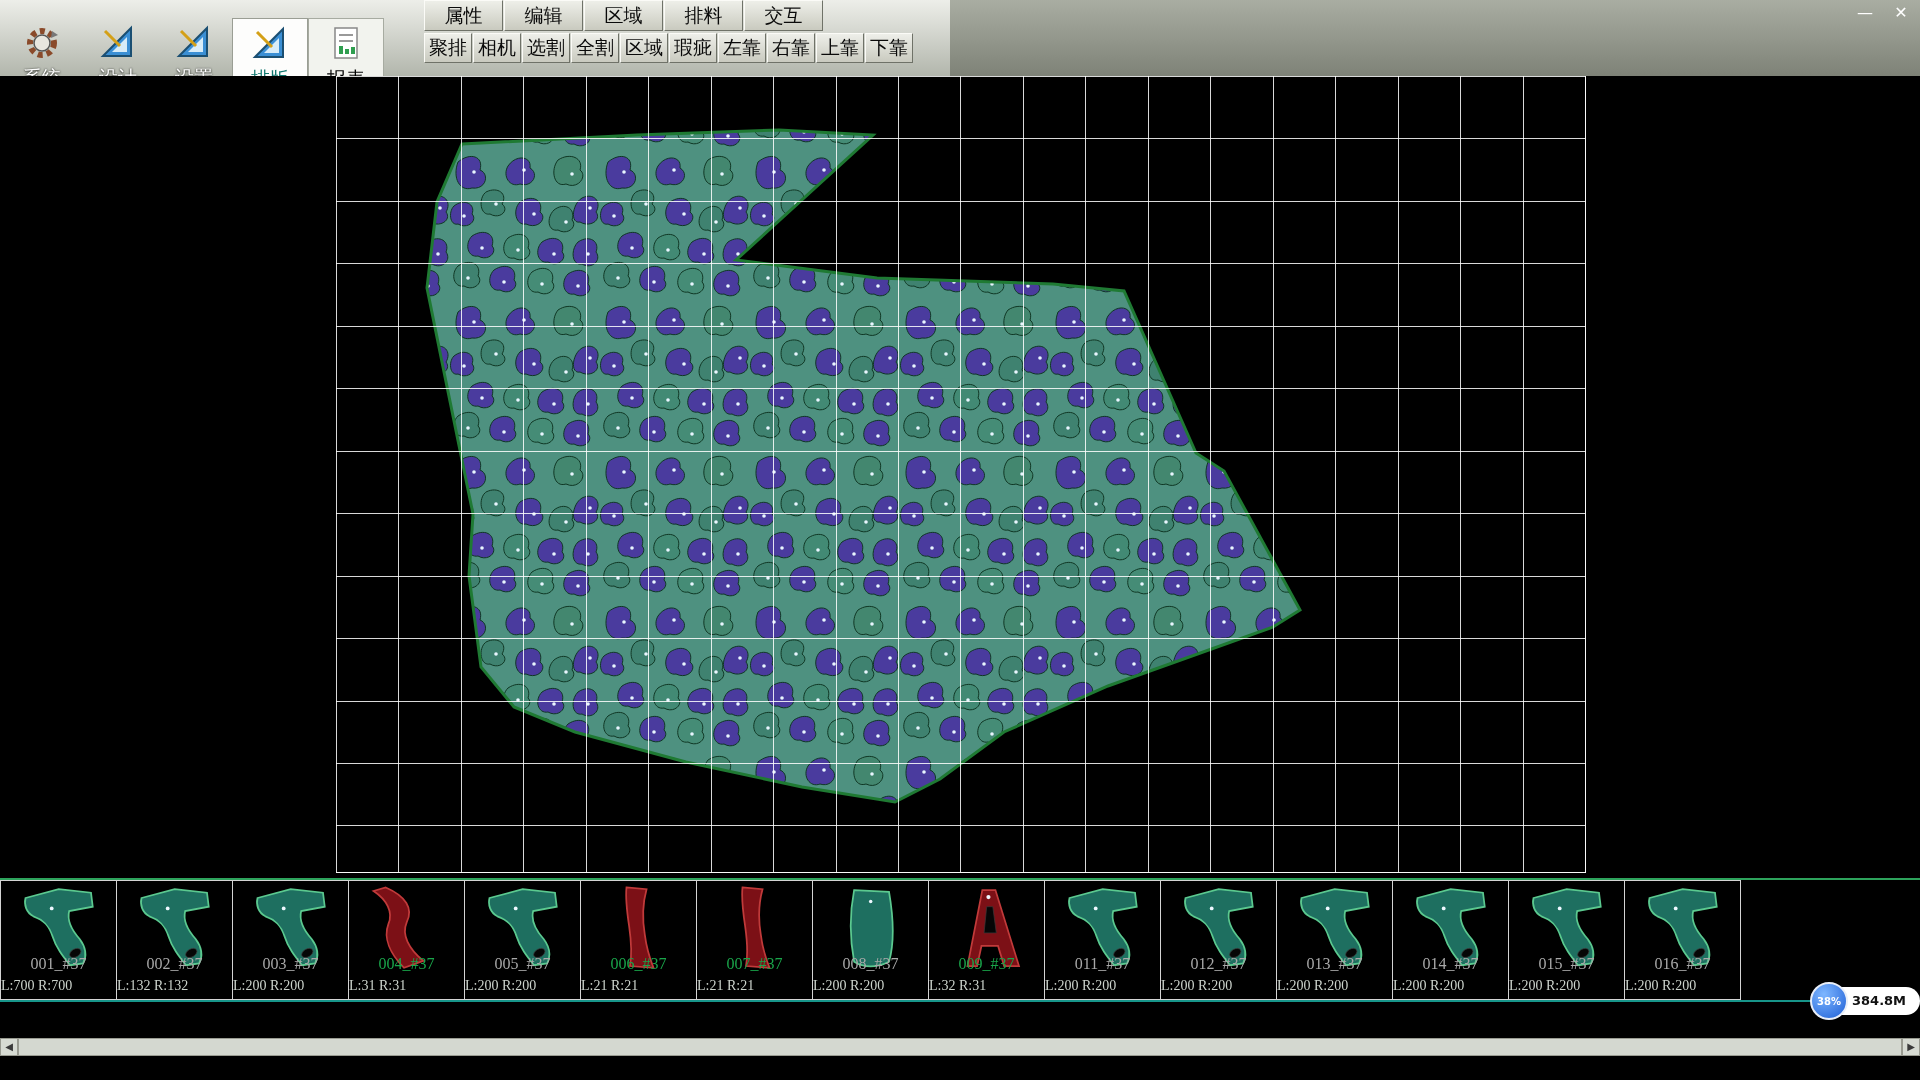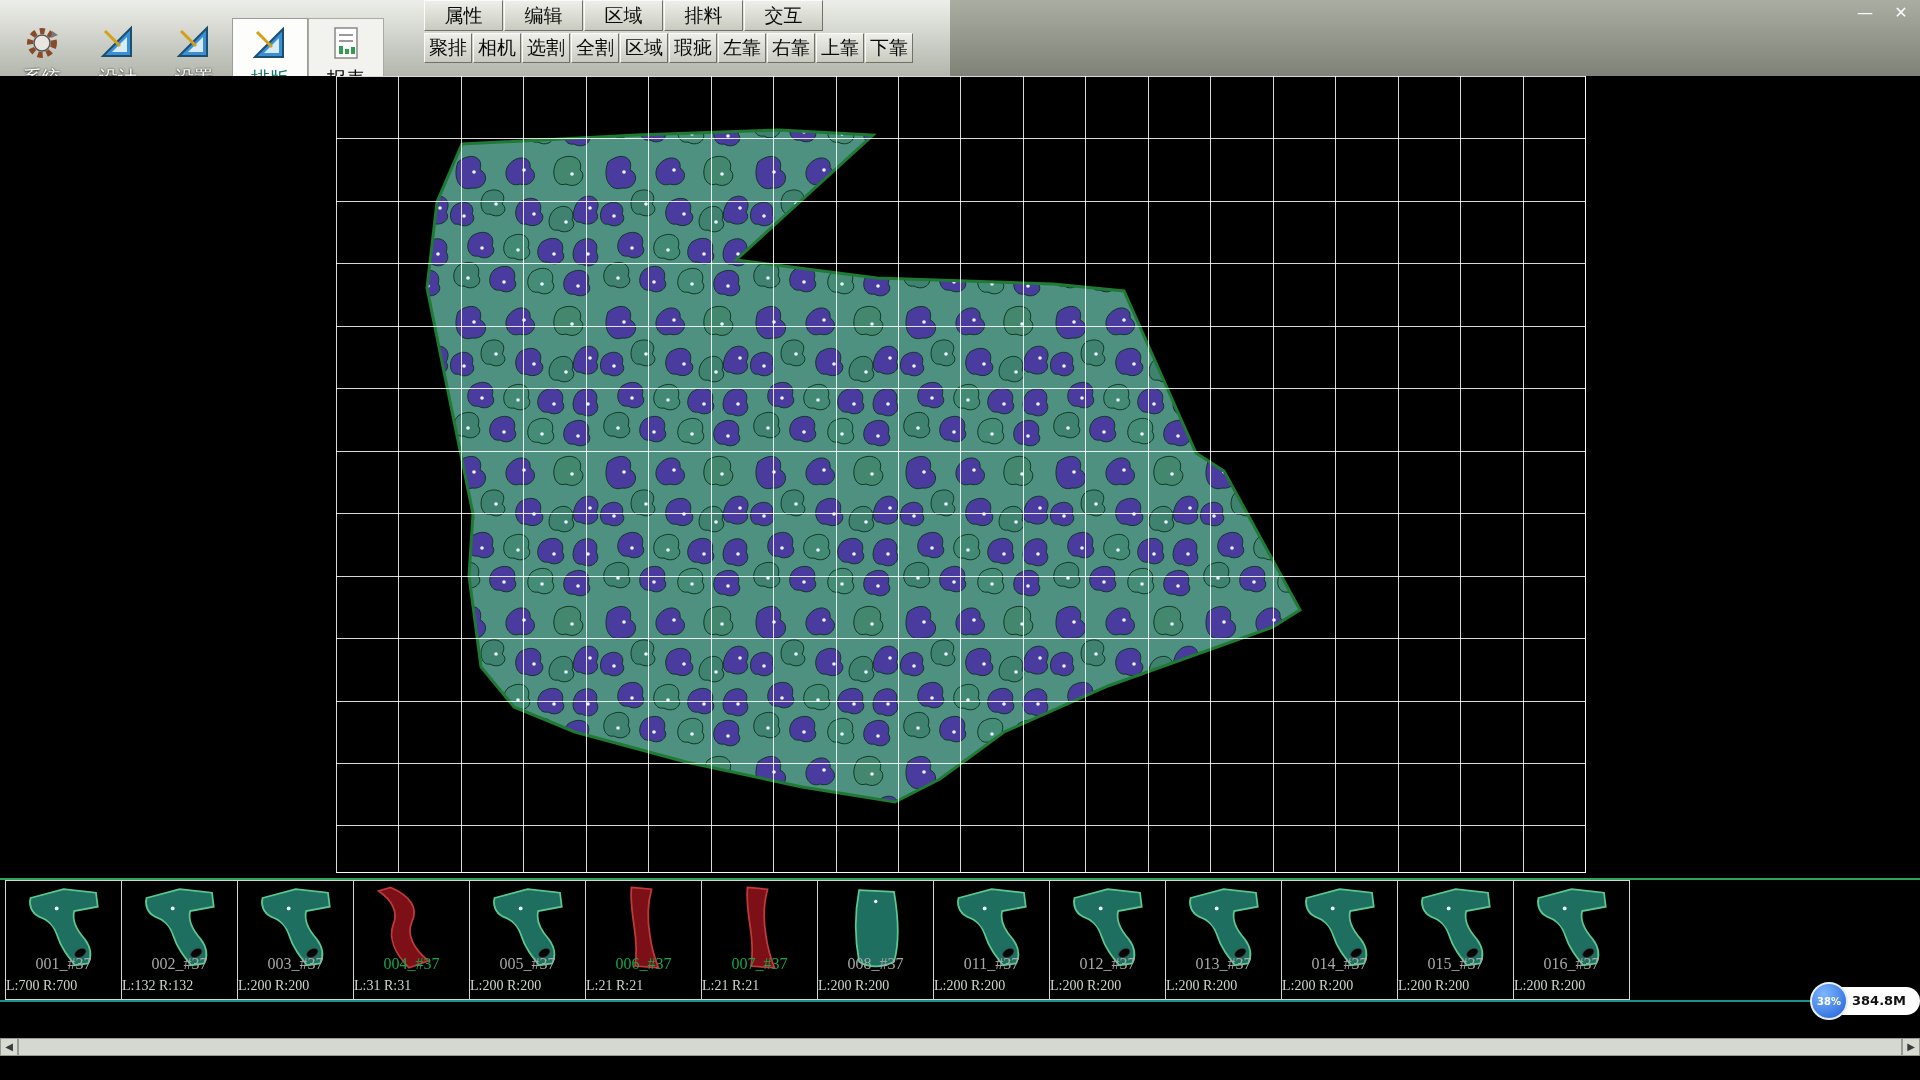--- a/index.html
+++ b/index.html
@@ -44,21 +44,21 @@
      pointer-events:none;
      background-image:
        repeating-linear-gradient(to right,  rgba(255,255,255,.85) 0 1px, transparent 1px 62.45px),
        repeating-linear-gradient(to bottom, rgba(255,255,255,.85) 0 1px, transparent 1px 62.45px);
      border-right:1px solid rgba(255,255,255,.85);
      border-bottom:1px solid rgba(255,255,255,.85); }
 
   
   .parts-strip { position:absolute; left:0; top:878px; width:1920px; height:124px; background:#000;
      border-top:2px solid #2da35c; border-bottom:2px solid #17958a;
-     display:flex; padding-left:5px; }
+     display:flex; }
   .cell { position:relative; width:117px; height:100%; background:#000;
           border:1px solid #d4d4d4; margin-right:-1px; flex:none; }
   .pshape { position:absolute; left:12%; top:3px; width:76%; height:74%; }
   .pname { position:absolute; left:0; bottom:26px; width:100%; text-align:center;
            font-family:"Liberation Serif",serif; font-size:16px; color:#a8a8a8; z-index:2; }
   .pname.nm-green { color:#19a54a; }
   .plr { position:absolute; left:0; bottom:5px; width:100%; text-align:left;
          font-family:"Liberation Serif",serif; font-size:14px; color:#ccd3cc; z-index:2; }
   .tone-teal use { fill:#1e6f60; stroke:#5bc98f; stroke-width:2; }
   .tone-red  use { fill:#7c1016; stroke:#c03a3a; stroke-width:2; }
@@ -271,20 +271,27 @@
   </div>
 
   <div class="cell">
     <svg class="pshape tone-teal" viewBox="0 0 100 100">
           <use href="#shape-block"></use>
         </svg>
     <div class="pname">008_#37</div>
     <div class="plr">L:200 R:200</div>
   </div>
 
+  <div class="cell">
+    <svg class="pshape tone-red" viewBox="0 0 100 100">
+          <use href="#shape-a"></use>
+        </svg>
+    <div class="pname nm-green">009_#37</div>
+    <div class="plr">L:32 R:31</div>
+  </div>
 
 
   <div class="cell">
     <svg class="pshape tone-teal" viewBox="0 0 100 100">
           <use href="#shape-boot"></use>
         </svg>
     <div class="pname">011_#37</div>
     <div class="plr">L:200 R:200</div>
   </div>
 

